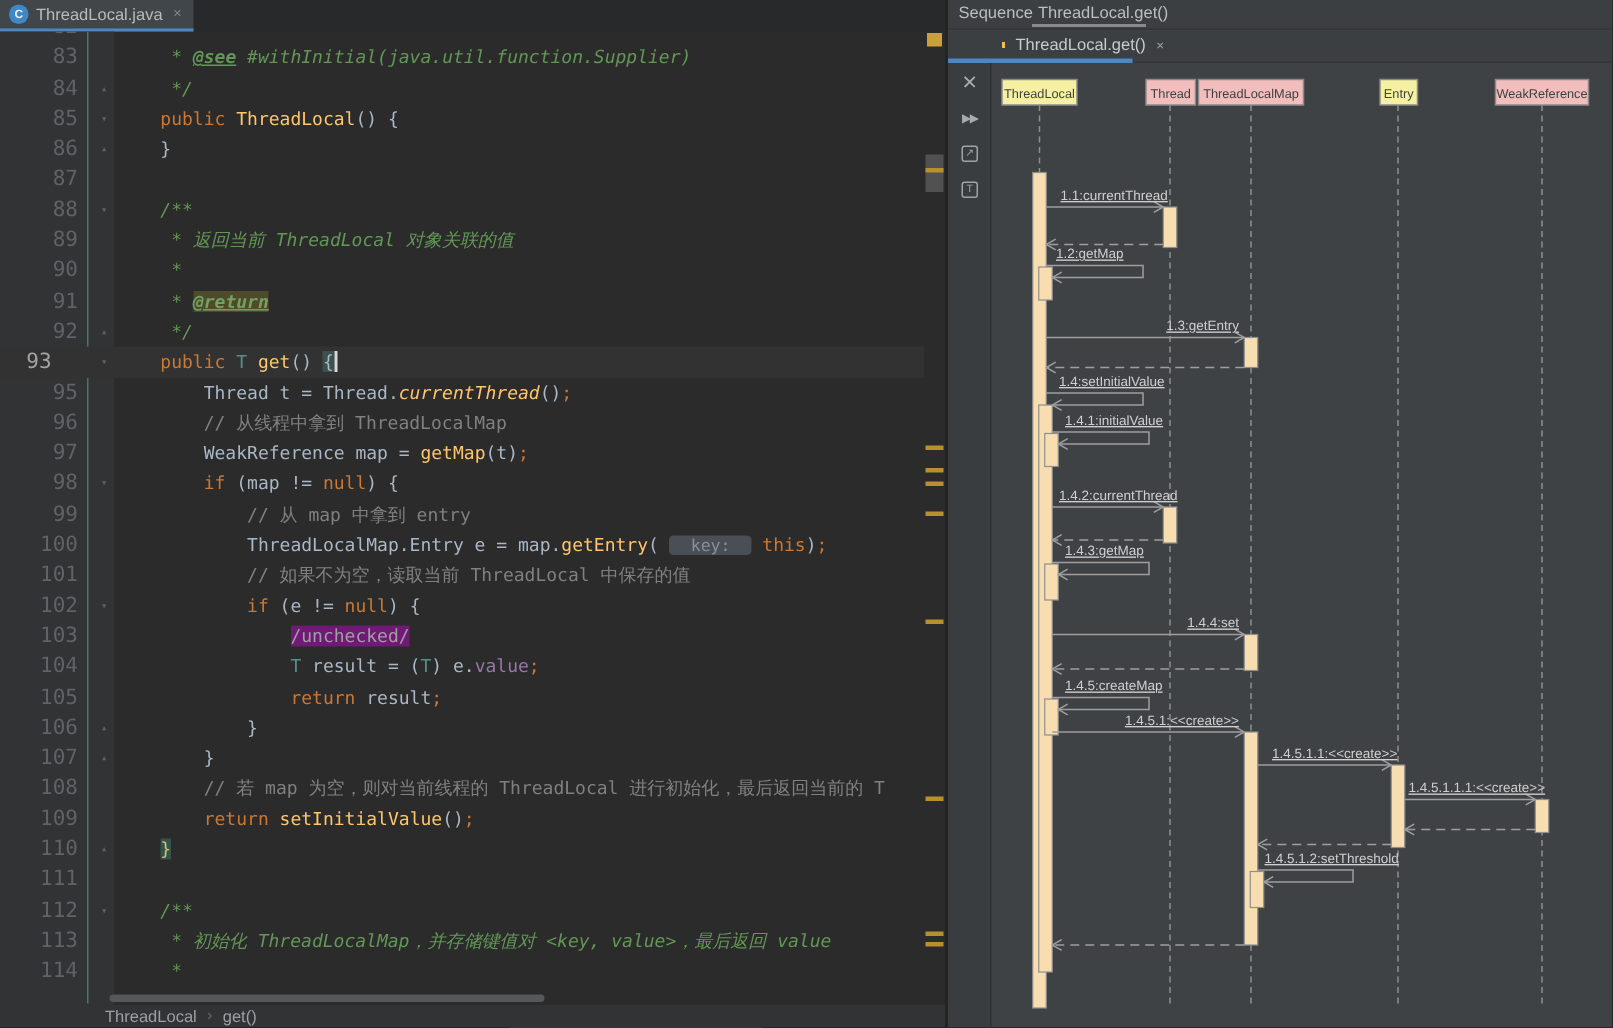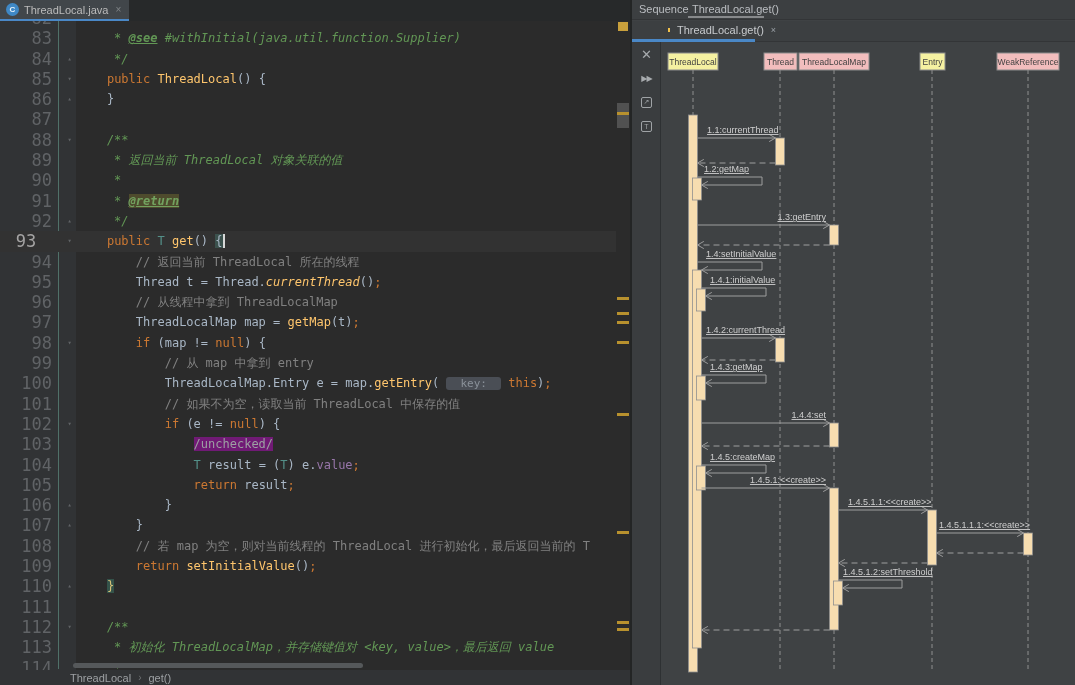--- a/index.html
+++ b/index.html
@@ -17,21 +17,21 @@
   .etab-title { font-size:11px; color:#bbbbbb; }
   .tab-close { color:#7f8487; font-size:10px; margin-left:2px; cursor:default; }
 
   #editor-body { position:absolute; left:0; top:21px; width:630px; height:664px; overflow:hidden;
                  font-family:"DejaVu Sans Mono", monospace; font-size:12px; }
   #gutter-col { position:absolute; left:0; top:0; width:76px; height:664px; background:#313335; }
   #scope-line { position:absolute; left:58px; top:0; width:1px; height:648px; background:#567d72; opacity:.85; }
   #code-rows { position:relative; margin-top:-13px; }
   .row { position:relative; height:20.3px; line-height:20.3px; width:616px; white-space:pre; }
   .row.cur { background:#323232; }
-  .ln { position:absolute; left:0; top:0; width:52px; text-align:right; color:#606366; font-size:17px; }
+  .ln { position:absolute; left:0; top:0; width:52px; text-align:right; color:#606366; font-size:14px; }
   .row.cur .ln { color:#a4a3a3;text-align:center; }
   .fold { position:absolute; left:63px; top:0; width:13px; text-align:center; color:#606366; font-size:7px; }
   .code { position:absolute; left:78px; top:0; }
   .s-p { color:#a9b7c6; } .s-k { color:#cc7832; } .s-c { color:#808080; }
   .s-d { color:#629755; font-style:italic; }
   .s-dt { color:#629755; font-style:italic; font-weight:bold; text-decoration:underline; }
   .s-dh { color:#72a25f; font-style:italic; font-weight:bold; text-decoration:underline; background:#4e4b2d; }
   .s-m { color:#ffc66d; } .s-mi { color:#ffc66d; font-style:italic; }
   .s-t { color:#549089; } .s-f { color:#9876aa; }
   .s-fold { color:#9da0a3; background:#701a75; }
@@ -95,24 +95,23 @@
           <div class="row"><span class="ln">84</span><span class="fold">▴</span><span class="code"><span class="s-d">     */</span></span></div>
           <div class="row"><span class="ln">85</span><span class="fold">▾</span><span class="code"><span class="s-p">    </span><span class="s-k">public </span><span class="s-m">ThreadLocal</span><span class="s-p">() {</span></span></div>
           <div class="row"><span class="ln">86</span><span class="fold">▴</span><span class="code"><span class="s-p">    }</span></span></div>
           <div class="row"><span class="ln">87</span><span class="code"></span></div>
           <div class="row"><span class="ln">88</span><span class="fold">▾</span><span class="code"><span class="s-d">    /**</span></span></div>
           <div class="row"><span class="ln">89</span><span class="code"><span class="s-d">     * 返回当前 ThreadLocal 对象关联的值</span></span></div>
           <div class="row"><span class="ln">90</span><span class="code"><span class="s-d">     *</span></span></div>
           <div class="row"><span class="ln">91</span><span class="code"><span class="s-d">     * </span><span class="s-dh">@return</span></span></div>
           <div class="row"><span class="ln">92</span><span class="fold">▴</span><span class="code"><span class="s-d">     */</span></span></div>
           <div class="row cur"><span class="ln">93</span><span class="fold">▾</span><span class="code"><span class="s-p">    </span><span class="s-k">public </span><span class="s-t">T</span><span class="s-p"> </span><span class="s-m">get</span><span class="s-p">() </span><span class="s-cb">{</span><span class="caret"></span></span></div>
-          <div class="row"><span class="ln">94</span><span class="code"><span class="s-p">        </span><span class="s-c">// 返回当前 ThreadLocal 所在的线程</span></span></div>
           <div class="row"><span class="ln">95</span><span class="code"><span class="s-p">        Thread t = Thread.</span><span class="s-mi">currentThread</span><span class="s-p">()</span><span class="s-k">;</span></span></div>
           <div class="row"><span class="ln">96</span><span class="code"><span class="s-p">        </span><span class="s-c">// 从线程中拿到 ThreadLocalMap</span></span></div>
-          <div class="row"><span class="ln">97</span><span class="code"><span class="s-p">        ThreadLocalMap map = </span><span class="s-m">getMap</span><span class="s-p">(t)</span><span class="s-k">;</span></span></div>
+          <div class="row"><span class="ln">97</span><span class="code"><span class="s-p">        WeakReference map = </span><span class="s-m">getMap</span><span class="s-p">(t)</span><span class="s-k">;</span></span></div>
           <div class="row"><span class="ln">98</span><span class="fold">▾</span><span class="code"><span class="s-p">        </span><span class="s-k">if</span><span class="s-p"> (map != </span><span class="s-k">null</span><span class="s-p">) {</span></span></div>
           <div class="row"><span class="ln">99</span><span class="code"><span class="s-p">            </span><span class="s-c">// 从 map 中拿到 entry</span></span></div>
           <div class="row"><span class="ln">100</span><span class="code"><span class="s-p">            ThreadLocalMap.Entry e = map.</span><span class="s-m">getEntry</span><span class="s-p">( </span><span class="s-in">key:</span><span class="s-p"> </span><span class="s-k">this</span><span class="s-p">)</span><span class="s-k">;</span></span></div>
           <div class="row"><span class="ln">101</span><span class="code"><span class="s-p">            </span><span class="s-c">// 如果不为空，读取当前 ThreadLocal 中保存的值</span></span></div>
           <div class="row"><span class="ln">102</span><span class="fold">▾</span><span class="code"><span class="s-p">            </span><span class="s-k">if</span><span class="s-p"> (e != </span><span class="s-k">null</span><span class="s-p">) {</span></span></div>
           <div class="row"><span class="ln">103</span><span class="code"><span class="s-p">                </span><span class="s-fold">/unchecked/</span></span></div>
           <div class="row"><span class="ln">104</span><span class="code"><span class="s-p">                </span><span class="s-t">T</span><span class="s-p"> result = (</span><span class="s-t">T</span><span class="s-p">) e.</span><span class="s-f">value</span><span class="s-k">;</span></span></div>
           <div class="row"><span class="ln">105</span><span class="code"><span class="s-p">                </span><span class="s-k">return</span><span class="s-p"> result</span><span class="s-k">;</span></span></div>
           <div class="row"><span class="ln">106</span><span class="fold">▴</span><span class="code"><span class="s-p">            }</span></span></div>
           <div class="row"><span class="ln">107</span><span class="fold">▴</span><span class="code"><span class="s-p">        }</span></span></div>

